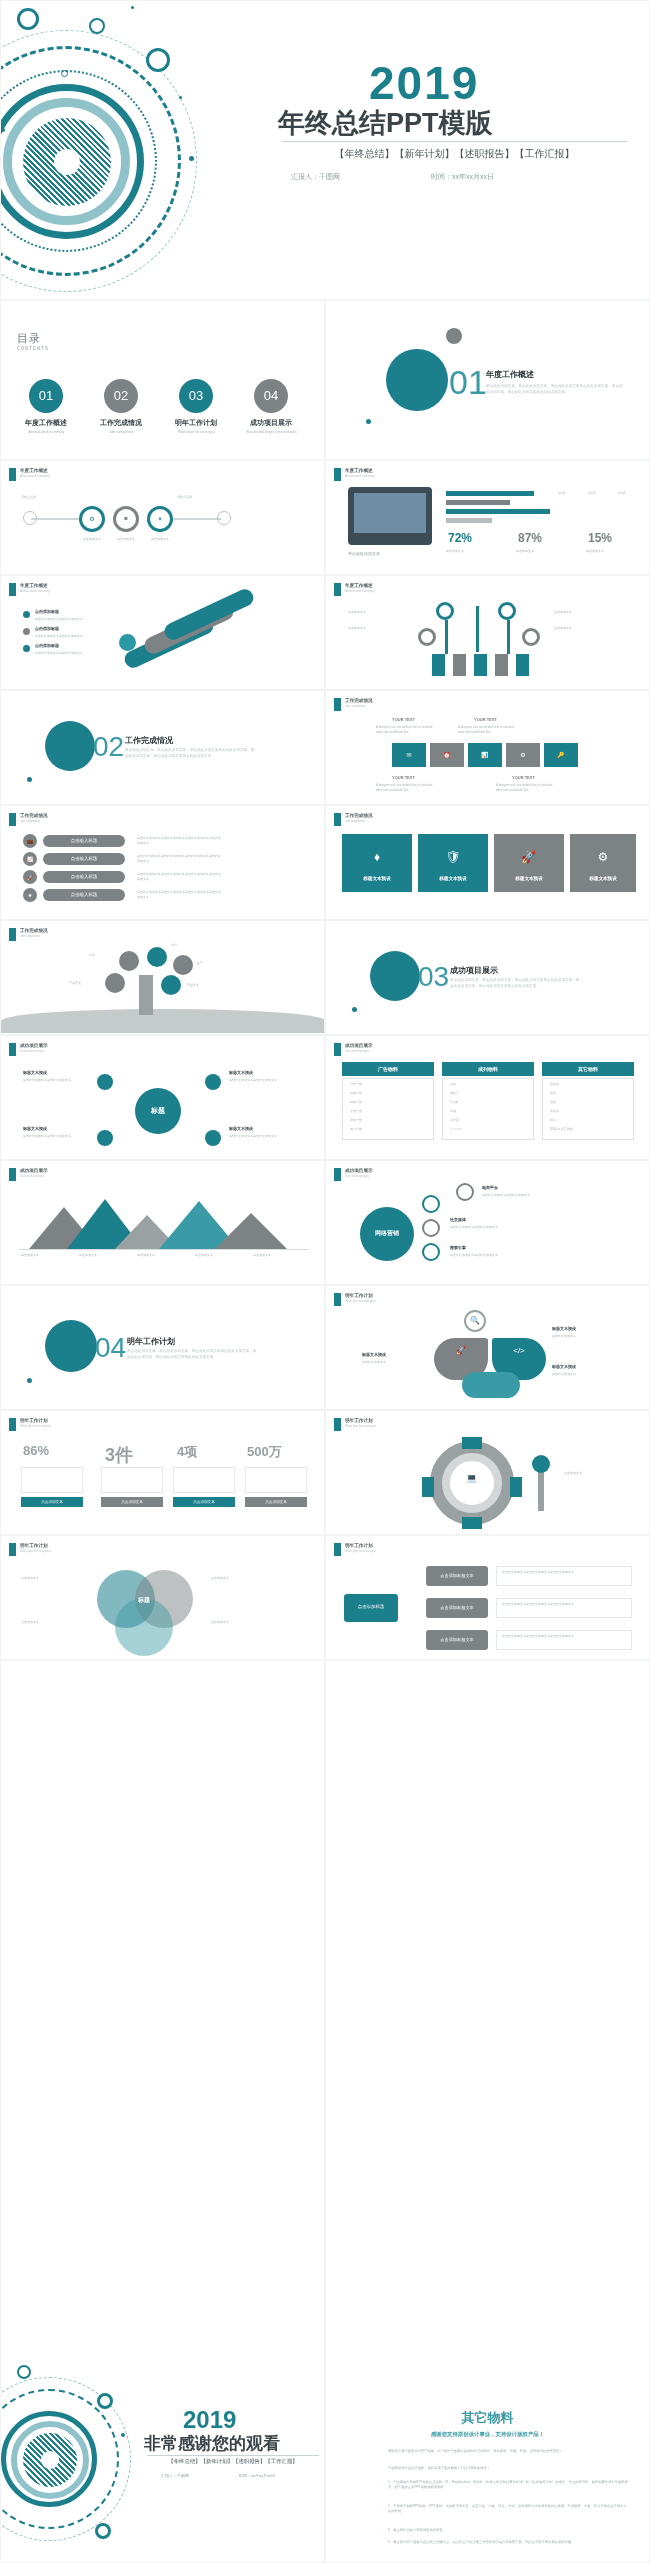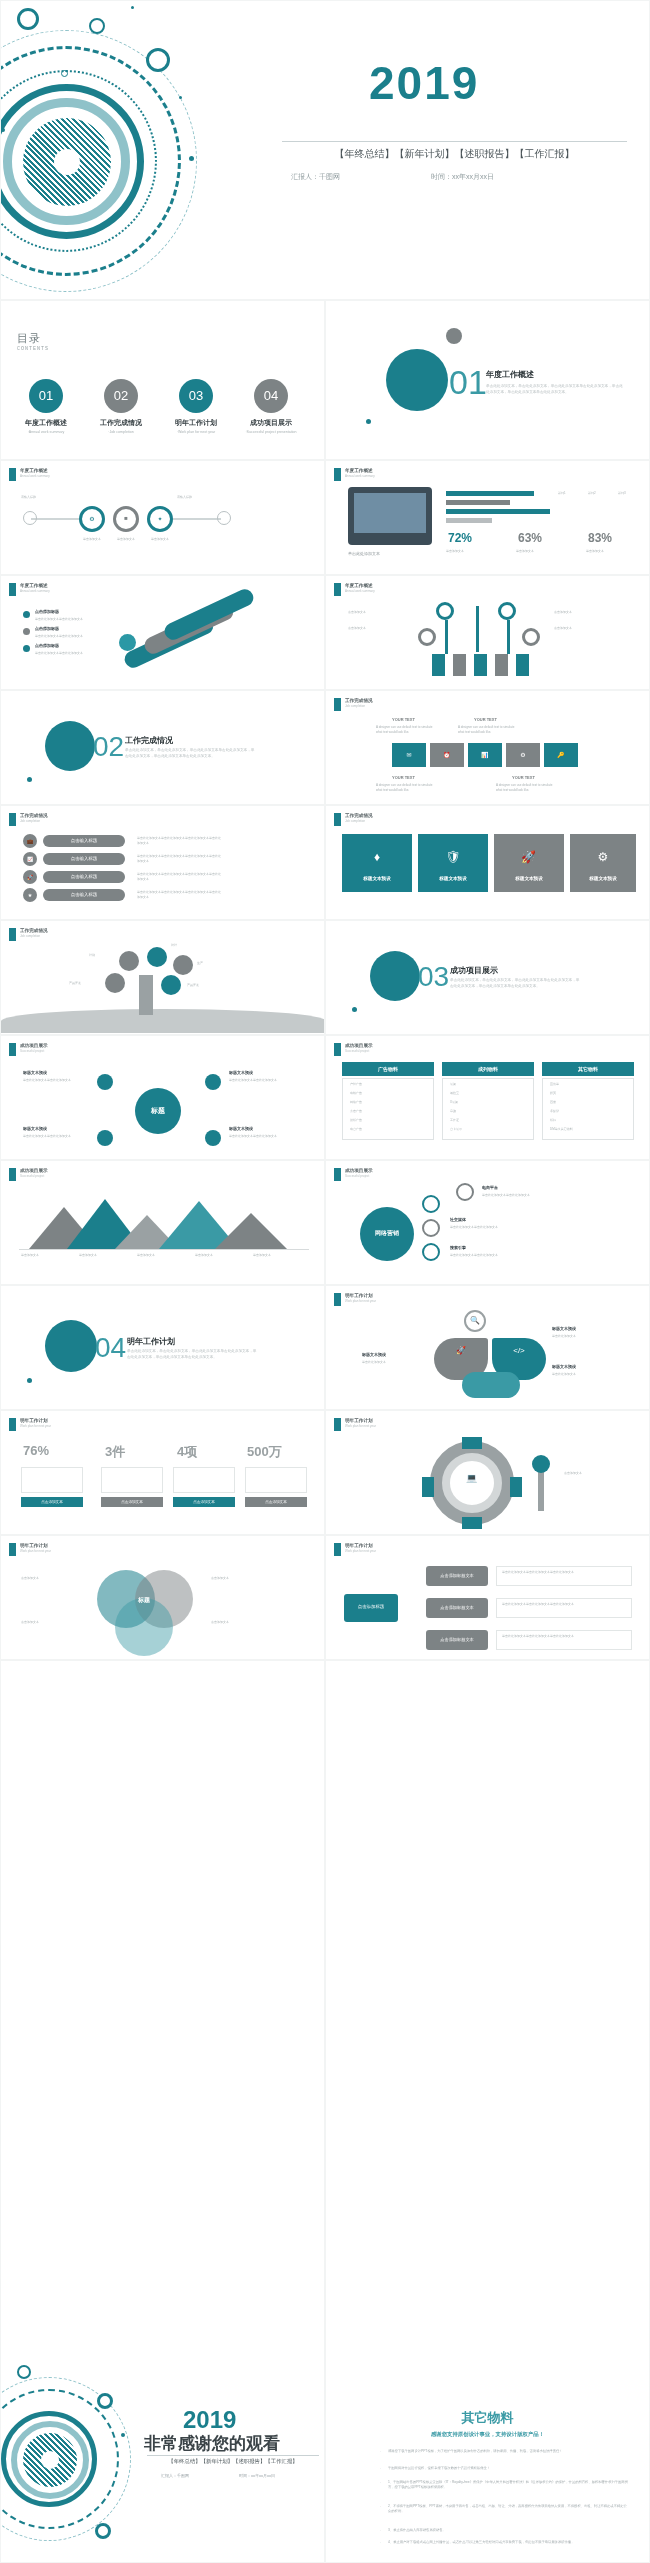--- a/index.html
+++ b/index.html
@@ -125,20 +125,21 @@
       <div class="dot" style="left:60px;top:92px;width:4px;height:4px;"></div>
       <div class="dot" style="left:248px;top:120px;width:5px;height:5px;"></div>
       <div class="dot" style="left:238px;top:60px;width:3px;height:3px;"></div>
 
       <div class="ring thin" style="left:120px;top:34px;width:7px;height:7px;"></div>
 
       <div class="dot" style="left:190px;top:-30px;width:3px;height:3px;"></div>
     </div>
 
     <div class="cover-title-year" style="left:368px;top:55px;font-size:46px;">2019</div>
+    <div class="cover-title-main" style="left:277px;top:104px;font-size:27px;letter-spacing:0px;">年终总结PPT模版</div>
     <div class="cover-rule" style="left:281px;top:140px;width:345px;"></div>
     <div class="cover-sub" style="left:281px;top:146px;width:345px;text-align:center;font-size:10px;">【年终总结】【新年计划】【述职报告】【工作汇报】</div>
     <div class="cover-meta" style="left:290px;top:171px;font-size:7px;">汇报人：千图网</div>
     <div class="cover-meta" style="left:430px;top:171px;font-size:7px;">时间：xx年xx月xx日</div>
   </div>
 
   <div class="slide w-half col-l" style="top:300px;height:160px;">
     <div class="toc-kicker" style="left:16px;top:30px;font-family:Liberation Mono, monospace;">
       <span class="big">目录</span>
       <span class="small">CONTENTS</span>
@@ -215,22 +216,22 @@
     <div class="bx teal" style="left:120px;top:30px;width:88px;height:5px;"></div>
     <div class="bx gray" style="left:120px;top:39px;width:64px;height:5px;"></div>
     <div class="bx teal" style="left:120px;top:48px;width:104px;height:5px;"></div>
     <div class="bx lgray" style="left:120px;top:57px;width:46px;height:5px;"></div>
 
     <div class="tx lbl3" style="left:232px;top:30px;">系列1</div>
     <div class="tx lbl3" style="left:262px;top:30px;">系列2</div>
     <div class="tx lbl3" style="left:292px;top:30px;">系列3</div>
 
     <div class="pctbig" style="left:122px;top:70px;">72%</div>
-    <div class="pctbig g" style="left:192px;top:70px;">63%</div>
-    <div class="pctbig g" style="left:262px;top:70px;">83%</div>
+    <div class="pctbig g" style="left:192px;top:70px;">87%</div>
+    <div class="pctbig g" style="left:262px;top:70px;">15%</div>
     <div class="tx lbl3" style="left:120px;top:88px;">单击添加文本</div>
     <div class="tx lbl3" style="left:190px;top:88px;">单击添加文本</div>
     <div class="tx lbl3" style="left:260px;top:88px;">单击添加文本</div>
   </div>
 
   <div class="slide w-half col-l" style="top:575px;height:115px;">
     <div class="hdr">
       <div class="bar"></div>
       <div class="tt">
         <span class="cn">年度工作概述</span>
@@ -539,22 +540,22 @@
   </div>
 
   <div class="slide w-half col-l" style="top:1410px;height:125px;">
     <div class="hdr">
       <div class="bar"></div>
       <div class="tt">
         <span class="cn">明年工作计划</span>
         <span class="en">Work plan for next year</span>
       </div>
     </div>
-    <div class="tx" style="left:22px;top:32px;font-size:13px;font-weight:bold;color:#9aa1a3;">76%</div>
-    <div class="tx" style="left:104px;top:32px;font-size:13px;font-weight:bold;color:#9aa1a3;">3件</div>
+    <div class="tx" style="left:22px;top:32px;font-size:13px;font-weight:bold;color:#9aa1a3;">86%</div>
+    <div class="tx" style="left:104px;top:32px;font-size:18px;font-weight:bold;color:#9aa1a3;">3件</div>
     <div class="tx" style="left:176px;top:32px;font-size:13px;font-weight:bold;color:#9aa1a3;">4项</div>
     <div class="tx" style="left:246px;top:32px;font-size:13px;font-weight:bold;color:#9aa1a3;">500万</div>
     <div class="bx" style="left:20px;top:56px;width:62px;height:26px;border:1px solid #e2e6e6;"></div>
     <div class="bx" style="left:100px;top:56px;width:62px;height:26px;border:1px solid #e2e6e6;"></div>
     <div class="bx" style="left:172px;top:56px;width:62px;height:26px;border:1px solid #e2e6e6;"></div>
     <div class="bx" style="left:244px;top:56px;width:62px;height:26px;border:1px solid #e2e6e6;"></div>
     <div class="bx teal" style="left:20px;top:86px;width:62px;height:10px;"></div>
     <div class="bx gray" style="left:100px;top:86px;width:62px;height:10px;"></div>
     <div class="bx teal" style="left:172px;top:86px;width:62px;height:10px;"></div>
     <div class="bx gray" style="left:244px;top:86px;width:62px;height:10px;"></div>

